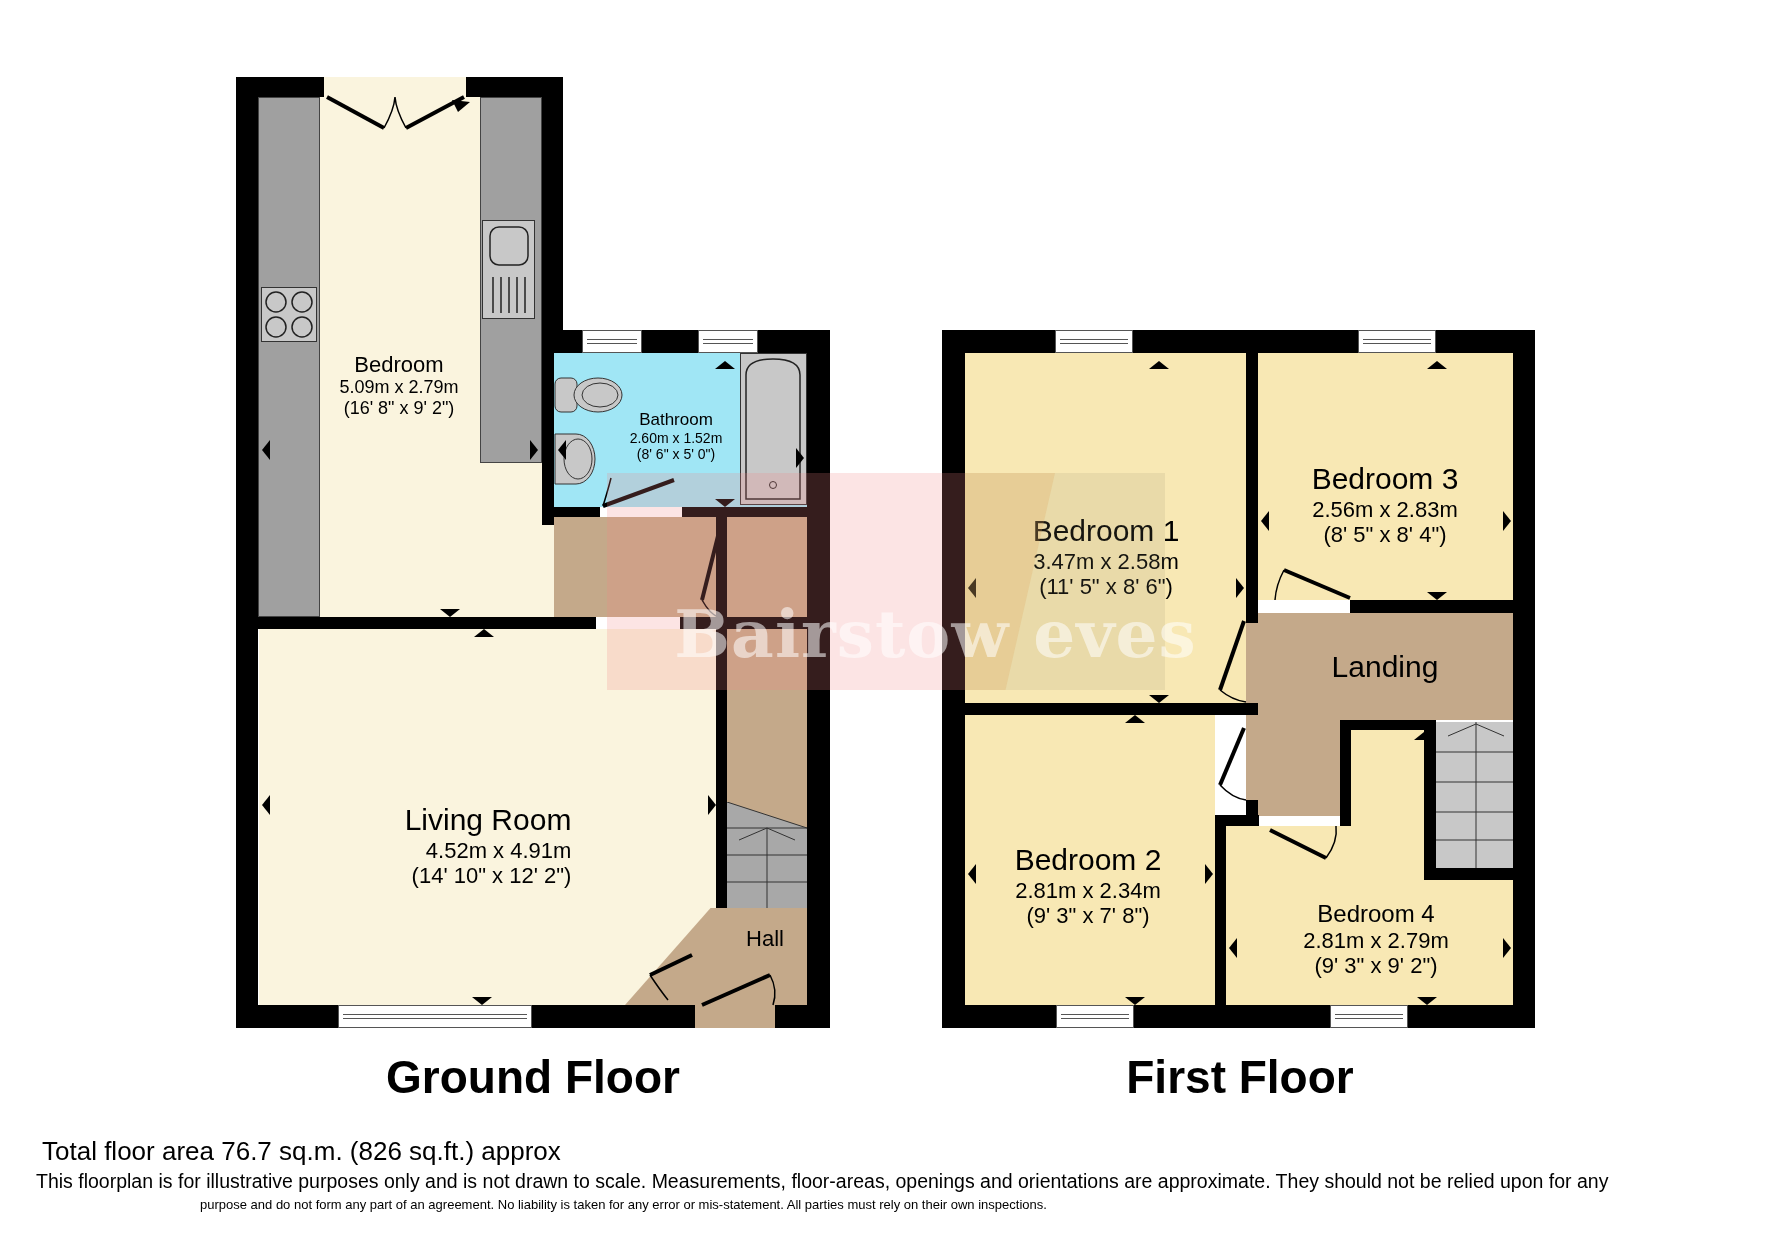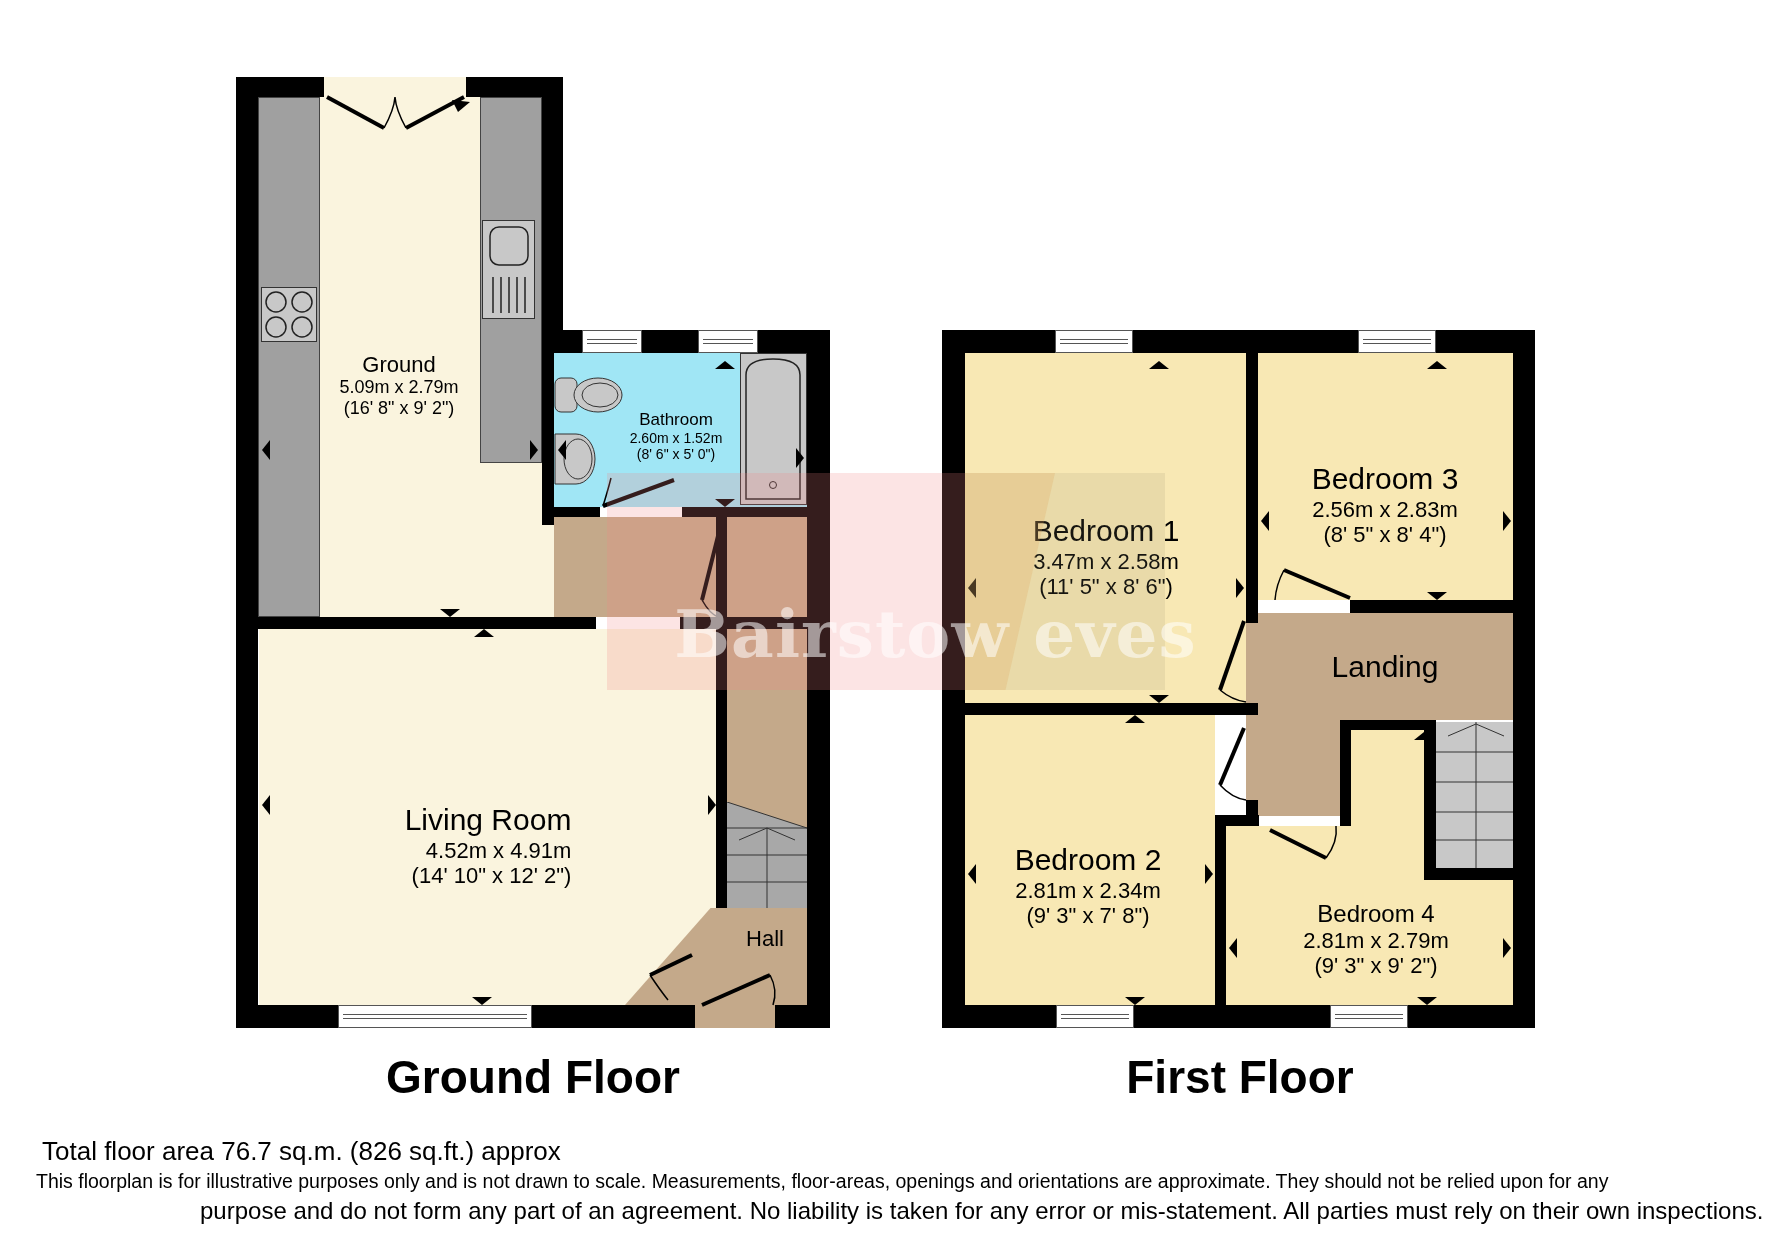--- a/index.html
+++ b/index.html
@@ -102,21 +102,21 @@
   <div class="wall" style="left:532px;top:1005px;width:163px;height:23px;"></div>
   <div class="wall" style="left:775px;top:1005px;width:55px;height:23px;"></div>
 
   <div class="abs" style="left:324px;top:77px;width:142px;height:20px;background:#FAF4DE;"></div>
   <div class="win" style="left:338px;top:1005px;width:194px;height:23px;"></div>
   <div class="win" style="left:582px;top:330px;width:60px;height:23px;"></div>
   <div class="win" style="left:698px;top:330px;width:60px;height:23px;"></div>
   <div class="abs" style="left:695px;top:1005px;width:80px;height:23px;background:#C4A98A;"></div>
 
   <div class="label" style="left:399px;top:352px;">
-    <span class="name" style="font-size:22px;">Ground</span>
+    <span class="name" style="font-size:22px;">Bedroom</span>
     <span class="dim" style="font-size:18px;">5.09m x 2.79m</span>
     <span class="dim" style="font-size:18px;">(16' 8" x 9' 2")</span>
   </div>
   <div class="label" style="left:676px;top:410px;">
     <span class="name" style="font-size:17px;">Bathroom</span>
     <span class="dim" style="font-size:14px;">2.60m x 1.52m</span>
     <span class="dim" style="font-size:14px;">(8' 6" x 5' 0")</span>
   </div>
   <div class="label" style="left:488px;top:803px;text-align:right;">
     <span class="name" style="font-size:30px;">Living Room</span>
@@ -256,13 +256,13 @@
   <div class="abs" style="left:358px;top:0;width:90px;height:217px;background:rgba(240,170,90,0.25);clip-path:polygon(0 0,100% 0,45% 100%,0 100%);"></div>
   <div class="abs" style="left:358px;top:0;width:200px;height:217px;background:rgba(150,140,110,0.15);"></div>
   <div class="abs" style="left:0;top:128px;width:657px;text-align:center;font-family:'DejaVu Serif',serif;font-weight:bold;font-size:66px;color:rgba(255,255,255,0.55);letter-spacing:1px;line-height:1;">Bairstow eves</div>
 </div>
 
 <div class="title" style="left:533px;top:1050px;">Ground Floor</div>
 <div class="title" style="left:1240px;top:1050px;">First Floor</div>
 
 <div class="foot" style="left:42px;top:1136px;font-size:26px;">Total floor area 76.7 sq.m. (826 sq.ft.) approx</div>
 <div class="foot" style="left:36px;top:1170px;font-size:19.5px;">This floorplan is for illustrative purposes only and is not drawn to scale. Measurements, floor-areas, openings and orientations are approximate. They should not be relied upon for any</div>
-<div class="foot" style="left:200px;top:1197px;font-size:24px;">purpose and do not form any part of an agreement. No liability is taken for any error or mis-statement. All parties must rely on their own inspections.</div>
+<div class="foot" style="left:200px;top:1197px;font-size:13px;">purpose and do not form any part of an agreement. No liability is taken for any error or mis-statement. All parties must rely on their own inspections.</div>
 
 </body></html>

